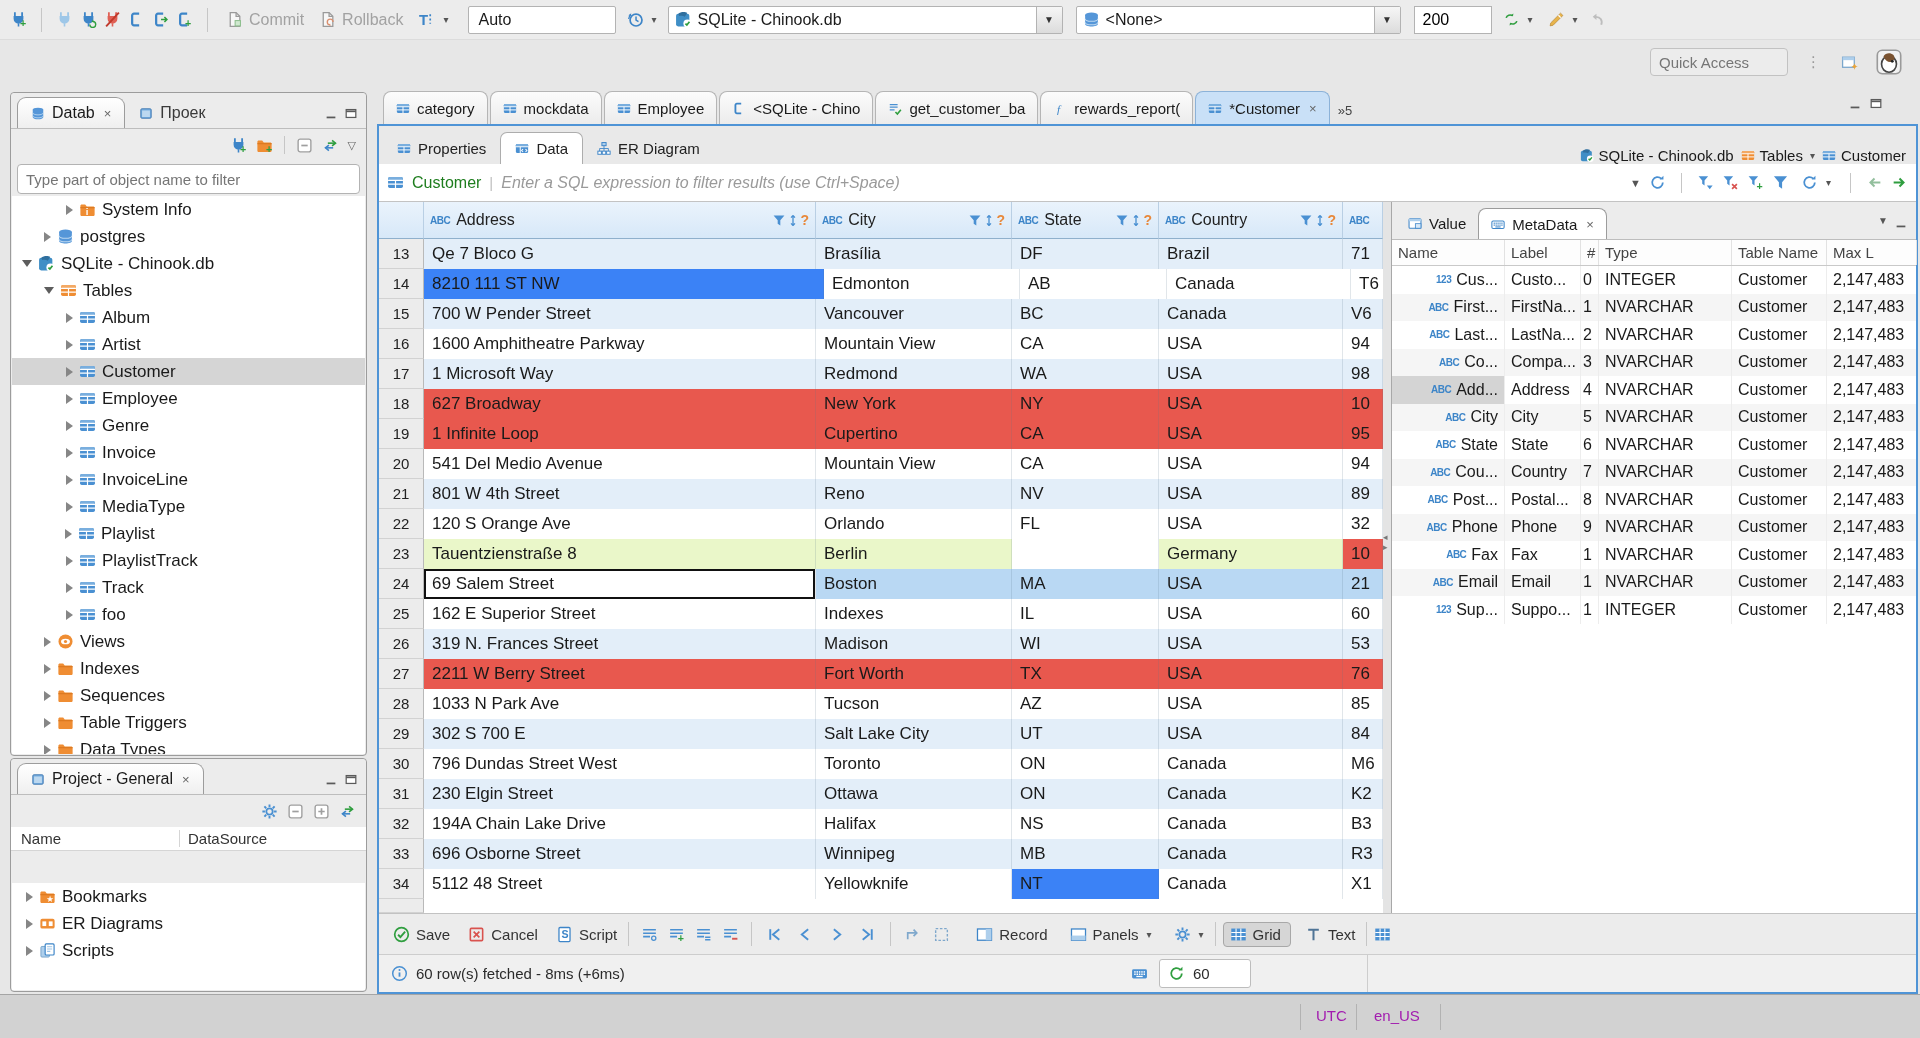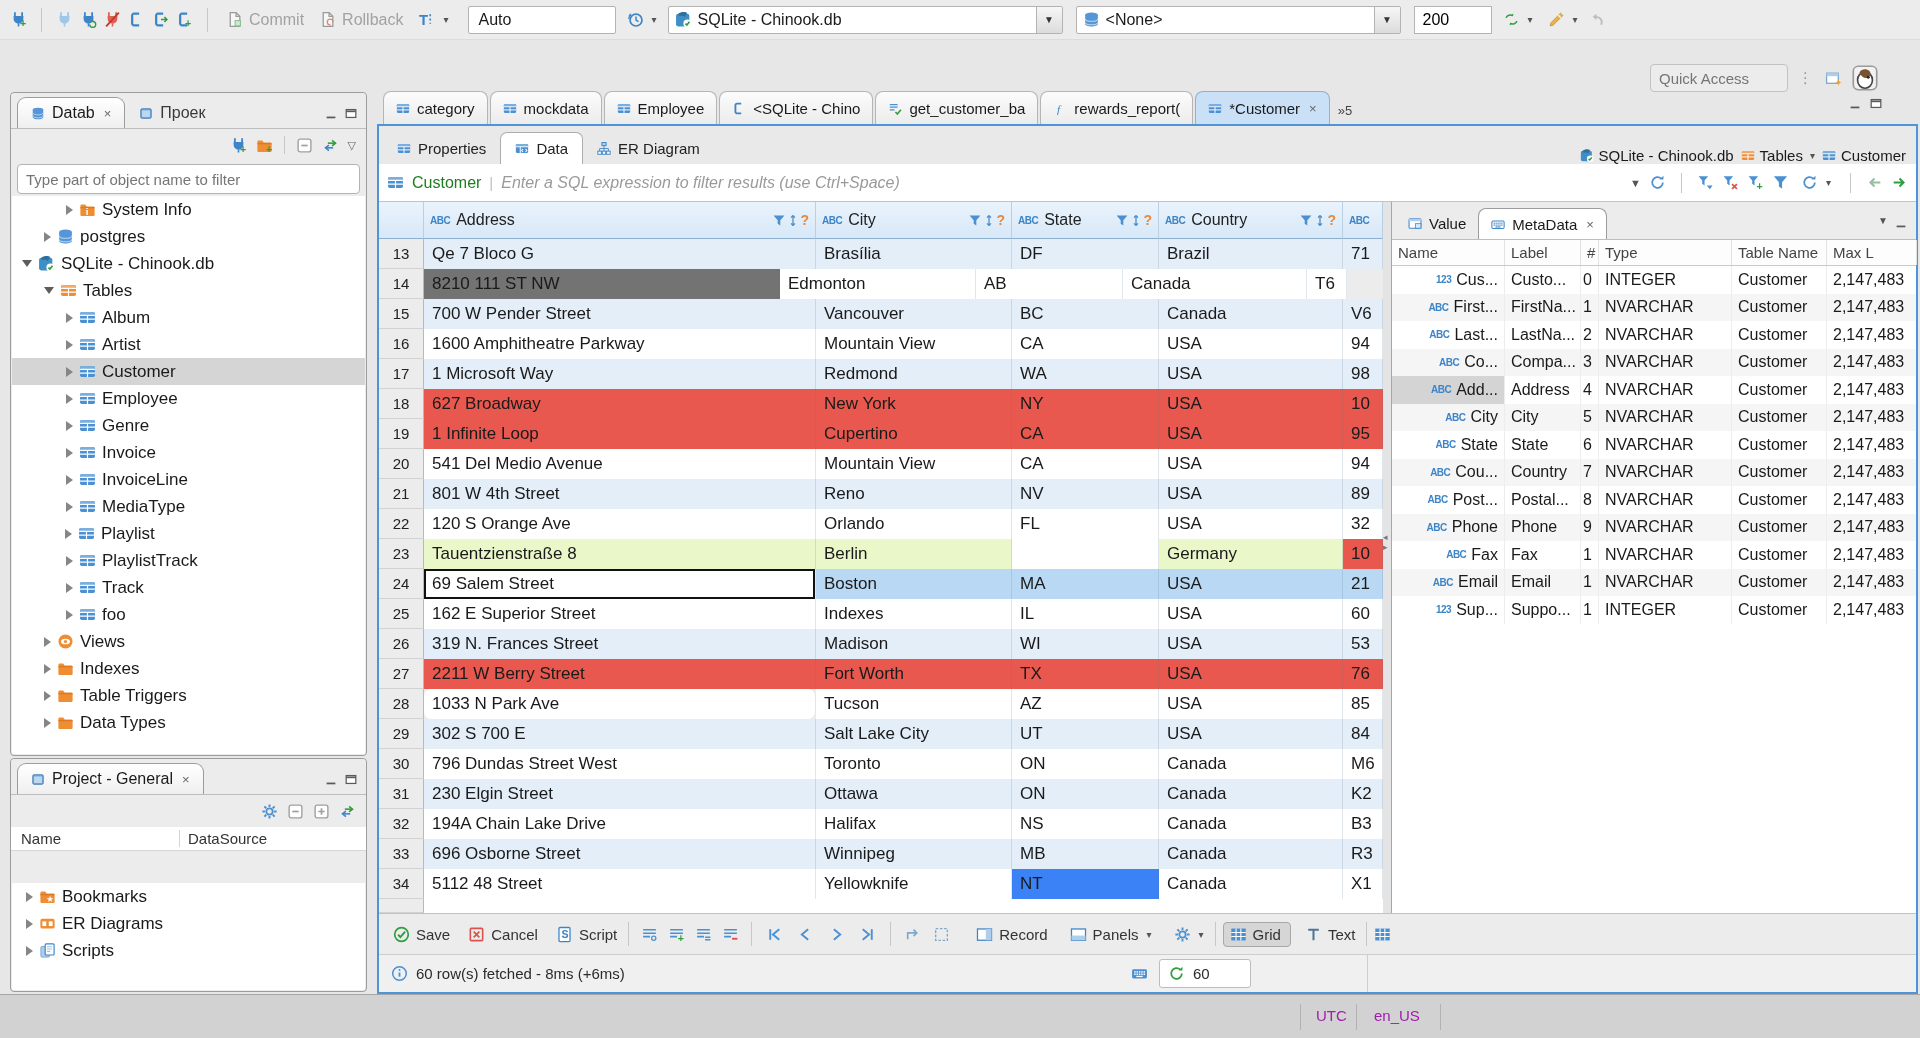--- a/index.html
+++ b/index.html
@@ -228,21 +228,21 @@
         <span class="dd">▾</span>
     </span>
     <span class="ic">
         <svg width="17" height="17" viewBox="0 0 16 16" xmlns="http://www.w3.org/2000/svg">
           <path d="M11.5 13c1.5-4.5-1-7.5-5-7.5" fill="none" stroke="#bdbdbd" stroke-width="1.8"></path>
           <path d="M7 2.5L3.5 5.5 7 8.5z" fill="#bdbdbd"></path>
         </svg>
       </span>
   </div>
 
-  <div class="abs flex" style="left:1650px;top:64px;gap:10px">
+  <div class="abs flex" style="left:1650px;top:48px;gap:18px">
     <input id="qa" placeholder="Quick Access" style="">
     <span style="color:#9a9a9a;letter-spacing:2px">⋮</span>
     <span class="ic">
         <svg width="17" height="17" viewBox="0 0 16 16" xmlns="http://www.w3.org/2000/svg">
           <rect x="1.5" y="3" width="11" height="9.5" fill="#fff" stroke="#7ba7cc" stroke-width="1.2"></rect>
           <rect x="1.5" y="3" width="11" height="2.8" fill="#aecfec"></rect>
           <text x="9" y="15" font-size="9" fill="#e8a33a" font-weight="bold">✦</text>
         </svg>
       </span>
     <span class="ic" style="width:26px;height:26px">
@@ -518,20 +518,30 @@
         </div>
         <div class="trow" style="padding-left: 32px;">
           <span class="tri-r"></span>
           <span class="ic">
             <svg width="17" height="17" viewBox="0 0 16 16" xmlns="http://www.w3.org/2000/svg">
               <path d="M1.3 4.6c0-.7.6-1.3 1.3-1.3h3.2l1.5 1.9h6.1c.7 0 1.3.6 1.3 1.3v6.4c0 .7-.6 1.3-1.3 1.3H2.6c-.7 0-1.3-.6-1.3-1.3z" fill="#ef8d33"></path>
               <path d="M1.3 6.3h13.4" stroke="#d9771f" stroke-width="1"></path>
             </svg>
           </span>
           <span>Indexes</span>
+        </div>
+        <div class="trow" style="padding-left: 32px;">
+          <span class="tri-r"></span>
+          <span class="ic">
+            <svg width="17" height="17" viewBox="0 0 16 16" xmlns="http://www.w3.org/2000/svg">
+              <path d="M1.3 4.6c0-.7.6-1.3 1.3-1.3h3.2l1.5 1.9h6.1c.7 0 1.3.6 1.3 1.3v6.4c0 .7-.6 1.3-1.3 1.3H2.6c-.7 0-1.3-.6-1.3-1.3z" fill="#ef8d33"></path>
+              <path d="M1.3 6.3h13.4" stroke="#d9771f" stroke-width="1"></path>
+            </svg>
+          </span>
+          <span>Sequences</span>
         </div>
         <div class="trow" style="padding-left: 32px;">
           <span class="tri-r"></span>
           <span class="ic">
             <svg width="17" height="17" viewBox="0 0 16 16" xmlns="http://www.w3.org/2000/svg">
               <path d="M1.3 4.6c0-.7.6-1.3 1.3-1.3h3.2l1.5 1.9h6.1c.7 0 1.3.6 1.3 1.3v6.4c0 .7-.6 1.3-1.3 1.3H2.6c-.7 0-1.3-.6-1.3-1.3z" fill="#ef8d33"></path>
               <path d="M1.3 6.3h13.4" stroke="#d9771f" stroke-width="1"></path>
             </svg>
           </span>
           <span>Table Triggers</span>
@@ -943,21 +953,21 @@
         <div class="grow">
           <div class="gnum">13</div>
           <div class="gcell" style="width:392px;background:#e3eef9;">Qe 7 Bloco G</div>
           <div class="gcell" style="width:196px;background:#e3eef9;">Brasília</div>
           <div class="gcell" style="width:147px;background:#e3eef9;">DF</div>
           <div class="gcell" style="width:184px;background:#e3eef9;">Brazil</div>
           <div class="gcell" style="width:40px;background:#e3eef9;">71</div>
         </div>
         <div class="grow">
           <div class="gnum">14</div>
-          <div class="gcell" style="width:356px;background:#737373;">8210 111 ST NW</div>
+          <div class="gcell" style="width:400px;background:#3b82f6;">8210 111 ST NW</div>
           <div class="gcell" style="width:196px;background:#ffffff;">Edmonton</div>
           <div class="gcell" style="width:147px;background:#ffffff;">AB</div>
           <div class="gcell" style="width:184px;background:#ffffff;">Canada</div>
           <div class="gcell" style="width:40px;background:#ffffff;">T6</div>
         </div>
         <div class="grow">
           <div class="gnum">15</div>
           <div class="gcell" style="width:392px;background:#e3eef9;">700 W Pender Street</div>
           <div class="gcell" style="width:196px;background:#e3eef9;">Vancouver</div>
           <div class="gcell" style="width:147px;background:#e3eef9;">BC</div>
@@ -1055,21 +1065,21 @@
         <div class="grow">
           <div class="gnum">27</div>
           <div class="gcell" style="width:392px;background:#e8584e;">2211 W Berry Street</div>
           <div class="gcell" style="width:196px;background:#e8584e;">Fort Worth</div>
           <div class="gcell" style="width:147px;background:#e8584e;">TX</div>
           <div class="gcell" style="width:184px;background:#e8584e;">USA</div>
           <div class="gcell" style="width:40px;background:#e8584e;">76</div>
         </div>
         <div class="grow">
           <div class="gnum">28</div>
-          <div class="gcell" style="width:392px;background:#ffffff;border-radius:7px;">1033 N Park Ave</div>
+          <div class="gcell" style="width:392px;background:#ffffff;">1033 N Park Ave</div>
           <div class="gcell" style="width:196px;background:#ffffff;">Tucson</div>
           <div class="gcell" style="width:147px;background:#ffffff;">AZ</div>
           <div class="gcell" style="width:184px;background:#ffffff;">USA</div>
           <div class="gcell" style="width:40px;background:#ffffff;">85</div>
         </div>
         <div class="grow">
           <div class="gnum">29</div>
           <div class="gcell" style="width:392px;background:#e3eef9;">302 S 700 E</div>
           <div class="gcell" style="width:196px;background:#e3eef9;">Salt Lake City</div>
           <div class="gcell" style="width:147px;background:#e3eef9;">UT</div>

